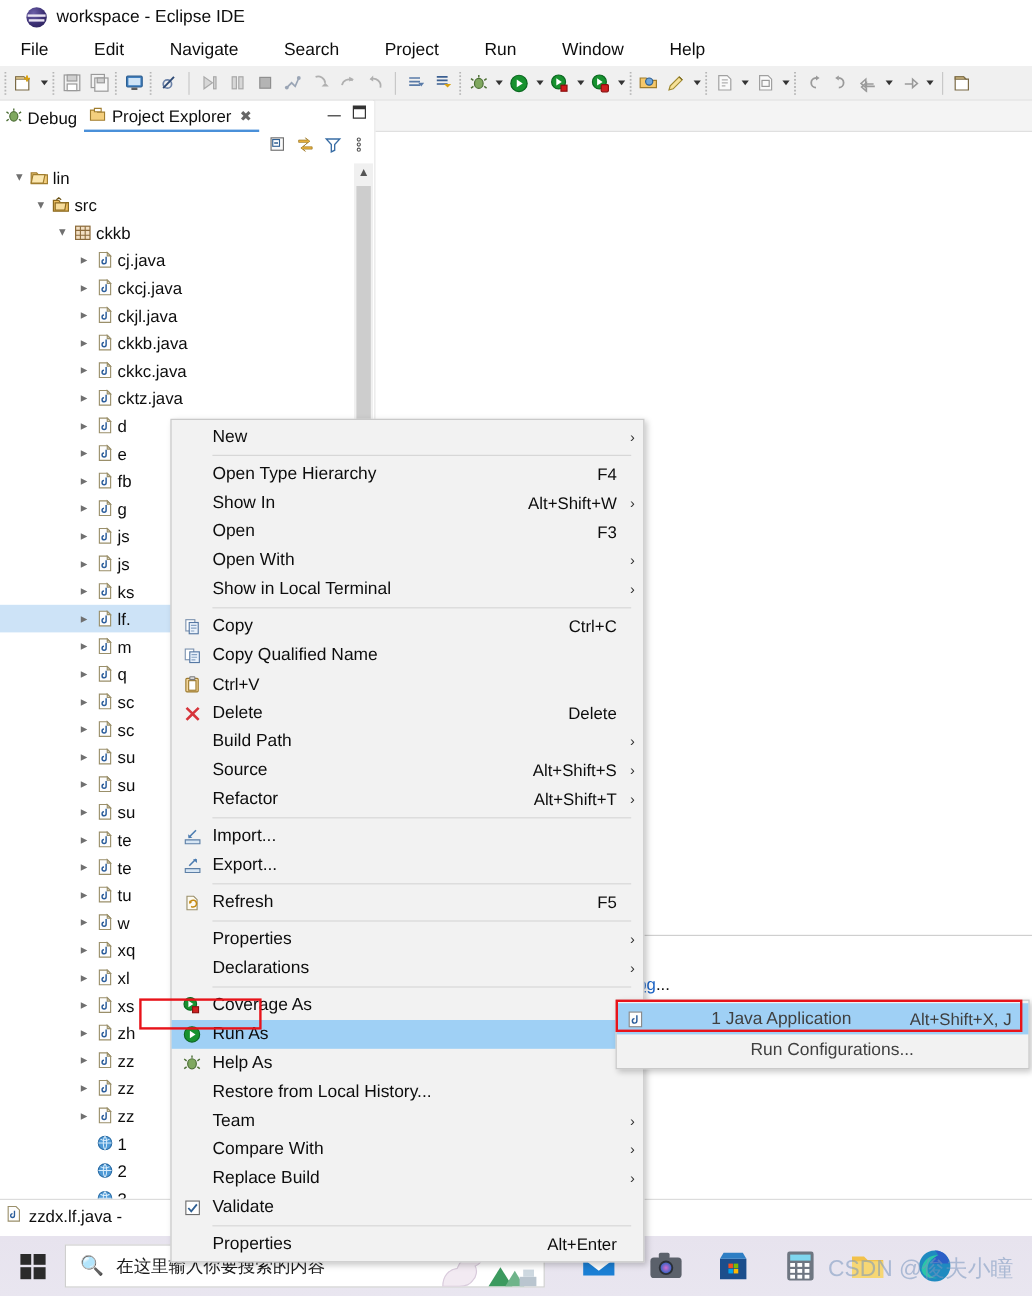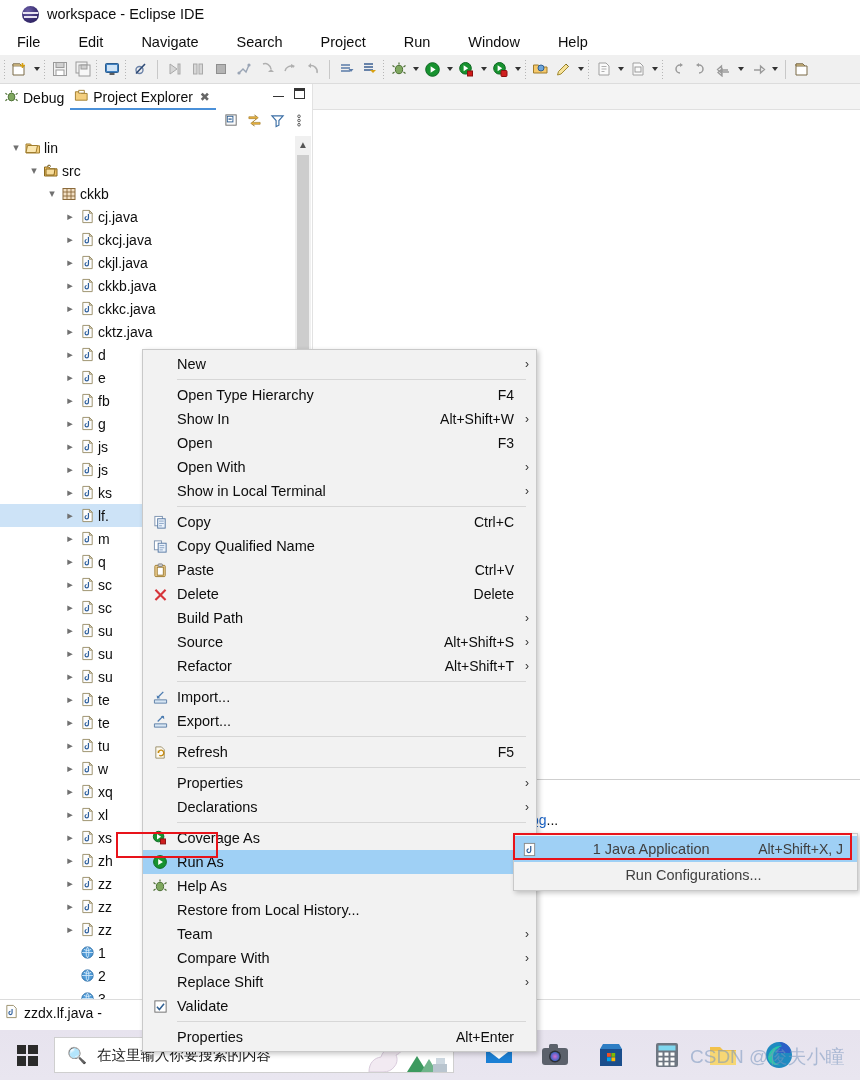--- a/index.html
+++ b/index.html
@@ -1038,21 +1038,20 @@
           <span class="cmarrow none">›</span>
         </div>
         <div class="cmi">
           <span class="cmicon">
             <svg width="15" height="15" viewBox="0 0 16 16">
               <rect x="2" y="2.5" width="11" height="12" rx="1" fill="#f3d59b" stroke="#9c7a2d"></rect>
               <rect x="4.5" y="4.5" width="6.5" height="8.5" fill="#ffffff" stroke="#9c7a2d"></rect>
               <rect x="5.5" y="1" width="4.5" height="2.6" rx=".6" fill="#d8d8d8" stroke="#7c7c7c"></rect>
             </svg>
           </span>
-          <span class="cmlabel">Paste</span>
           <span class="cmaccel">Ctrl+V</span>
           <span class="cmarrow none">›</span>
         </div>
         <div class="cmi">
           <span class="cmicon">
             <svg width="15" height="15" viewBox="0 0 16 16">
               <path d="M3.4 2.2l4.6 4.6 4.6-4.6 1.6 1.6L9.6 8.4l4.6 4.6-1.6 1.6L8 10l-4.6 4.6-1.6-1.6L6.4 8.4 1.8 3.8z" fill="#d6343a"></path>
             </svg>
           </span>
           <span class="cmlabel">Delete</span>
@@ -1176,21 +1175,21 @@
           <span class="cmarrow">›</span>
         </div>
         <div class="cmi">
           <span class="cmicon"></span>
           <span class="cmlabel">Compare With</span>
           <span class="cmaccel"></span>
           <span class="cmarrow">›</span>
         </div>
         <div class="cmi">
           <span class="cmicon"></span>
-          <span class="cmlabel">Replace Shift</span>
+          <span class="cmlabel">Replace Build</span>
           <span class="cmaccel"></span>
           <span class="cmarrow">›</span>
         </div>
         <div class="cmi">
           <span class="cmicon">
             <svg width="15" height="15" viewBox="0 0 16 16">
               <rect x="2" y="2" width="12" height="12" fill="#ffffff" stroke="#6d6d6d"></rect>
               <path d="M4.2 8.2l2.6 3 5-6.2" fill="none" stroke="#2f5f92" stroke-width="1.6"></path>
             </svg>
           </span>

